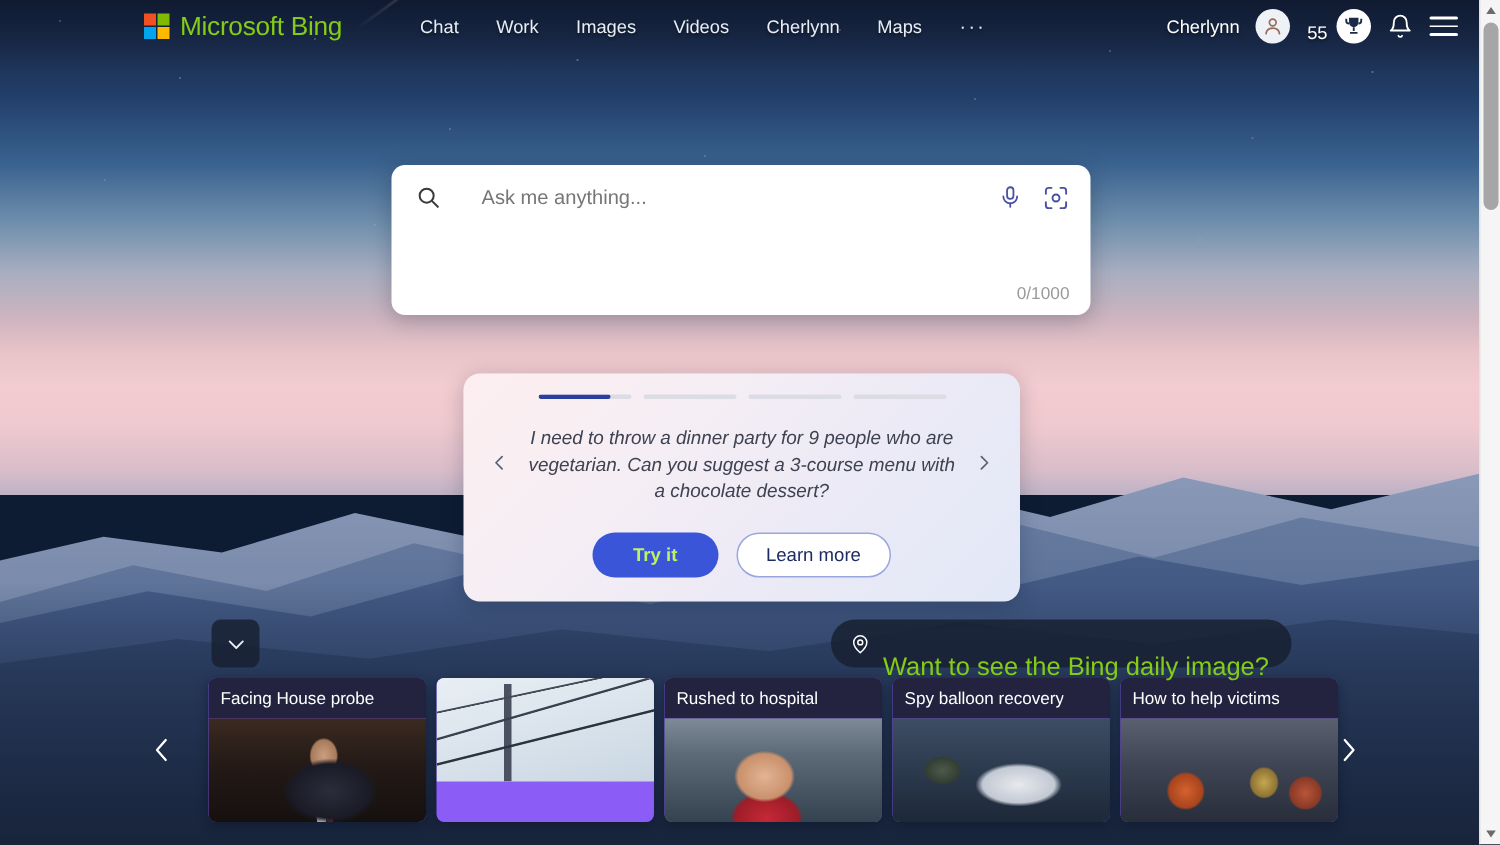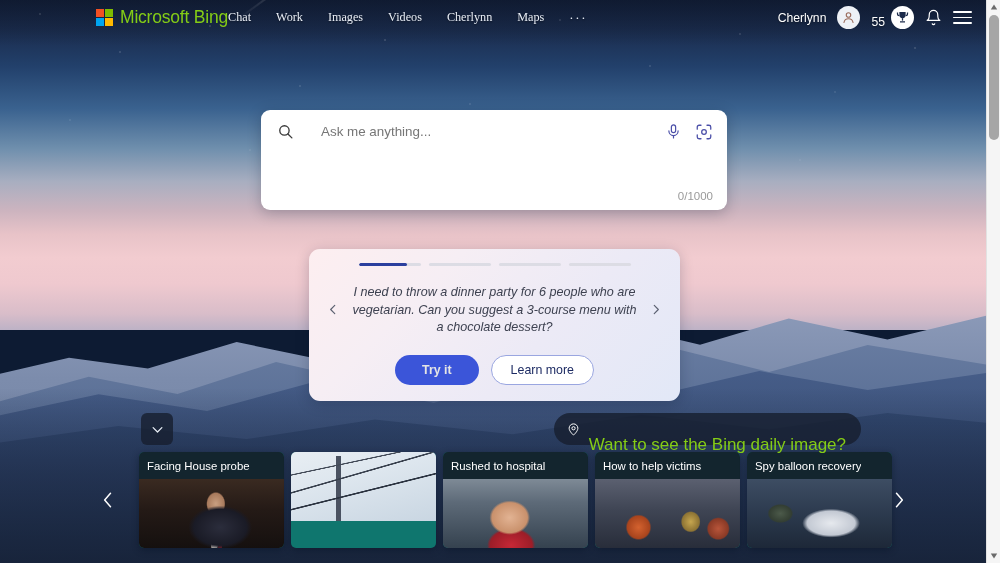--- a/index.html
+++ b/index.html
@@ -122,21 +122,21 @@
   .brand-name {
     color: #84cc16;
     font-size: 17.5px;
     letter-spacing: -.2px;
     white-space: nowrap;
   }
   #nav {
     display: flex;
     align-items: center;
     gap: 25px;
-    font-family: Liberation Serif, serif;
+    margin-left: 52px;
   }
   .nav-item {
     color: #e9eef6;
     font-size: 12.2px;
     cursor: pointer;
     white-space: nowrap;
     text-shadow: 0 1px 2px rgba(0,0,0,.45);
   }
   .nav-more { letter-spacing: 1.6px; font-size: 13px; }
 
@@ -262,21 +262,21 @@
     color: #3e4251;
     padding: 0 6px;
   }
   .sugg-btns {
     display: flex;
     gap: 12px;
     margin-bottom: 16px;
   }
   .btn-primary {
     background: #3b55d9;
-    color: #e5e5e5;
+    color: #bef264;
     border: none;
     border-radius: 18px;
     font-family: "Liberation Sans", sans-serif;
     font-size: 12.4px;
     font-weight: bold;
     padding: 8px 27px;
     cursor: pointer;
   }
   .btn-secondary {
     background: #fff;
@@ -325,21 +325,21 @@
     gap: 7px;
     z-index: 20;
   }
   .card {
     width: 145px; height: 96px;
     border-radius: 5px;
     overflow: hidden;
     box-shadow: 0 2px 7px rgba(6,14,30,.4);
     cursor: pointer;
     position: relative;
-    background: #0f766e;
+    background: #8b5cf6;
   }
   .card-title-bar {
     height: 27px;
     background: rgba(20,26,38,.88);
     display: flex;
     align-items: center;
     padding: 0 8px;
   }
   .card-title {
     color: #fff;
@@ -542,21 +542,21 @@
         <i id="seg4" style="width: 0%; background: rgb(43, 63, 158);"></i>
       </span>
   </div>
 
   <div class="sugg-body">
     <span class="sugg-arrow">
       <svg width="14" height="19" viewBox="0 0 24 24" fill="none" stroke="#5b6070" stroke-width="2" stroke-linecap="round" stroke-linejoin="round">
         <path d="M15 5 8 12l7 7"></path>
       </svg>
     </span>
-    <span class="sugg-text">I need to throw a dinner party for 6 people who are vegetarian. Can you suggest a 3-course menu with a chocolate dessert?</span>
+    <span class="sugg-text">I need to throw a dinner party for 9 people who are vegetarian. Can you suggest a 3-course menu with a chocolate dessert?</span>
     <span class="sugg-arrow">
       <svg width="14" height="19" viewBox="0 0 24 24" fill="none" stroke="#5b6070" stroke-width="2" stroke-linecap="round" stroke-linejoin="round">
         <path d="M9 5l7 7-7 7"></path>
       </svg>
     </span>
   </div>
 
   <div class="sugg-btns">
     <button class="btn-primary" style="background: rgb(59, 85, 217);">Try it</button>
     <button class="btn-secondary">Learn more</button>
@@ -598,30 +598,30 @@
 
   <div class="card">
     <div class="card-title-bar">
       <span class="card-title">Rushed to hospital</span>
     </div>
     <div class="card-img img-c"></div>
   </div>
 
   <div class="card">
     <div class="card-title-bar">
+      <span class="card-title">Spy balloon recovery</span>
+    </div>
+    <div class="card-img img-d"></div>
+  </div>
+
+  <div class="card">
+    <div class="card-title-bar">
       <span class="card-title">How to help victims</span>
     </div>
     <div class="card-img img-e"></div>
-  </div>
-
-  <div class="card">
-    <div class="card-title-bar">
-      <span class="card-title">Spy balloon recovery</span>
-    </div>
-    <div class="card-img img-d"></div>
   </div>
 </div>
 
 <span id="carousel-prev" class="carousel-arrow">
   <svg width="20" height="26" viewBox="0 0 24 24" fill="none" stroke="#fff" stroke-width="1.8" stroke-linecap="round" stroke-linejoin="round">
     <path d="M15 4 8 12l7 8"></path>
   </svg>
 </span>
 <span id="carousel-next" class="carousel-arrow">
   <svg width="20" height="26" viewBox="0 0 24 24" fill="none" stroke="#fff" stroke-width="1.8" stroke-linecap="round" stroke-linejoin="round">

